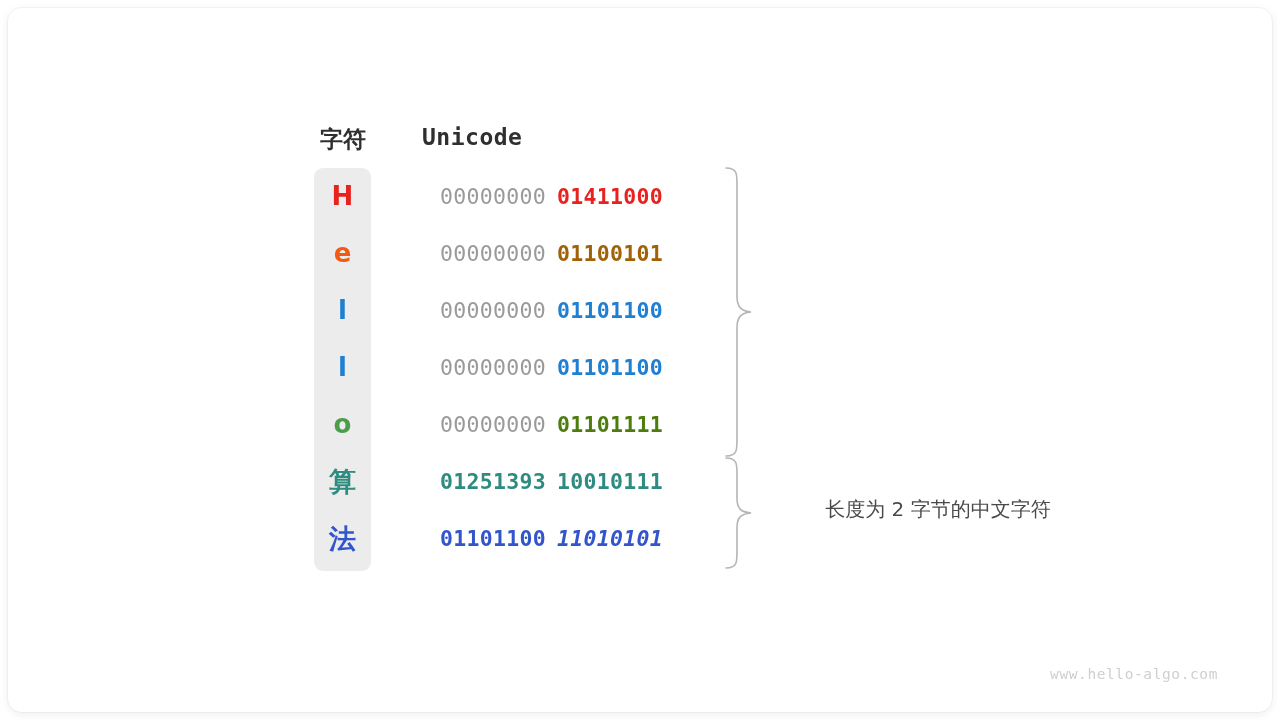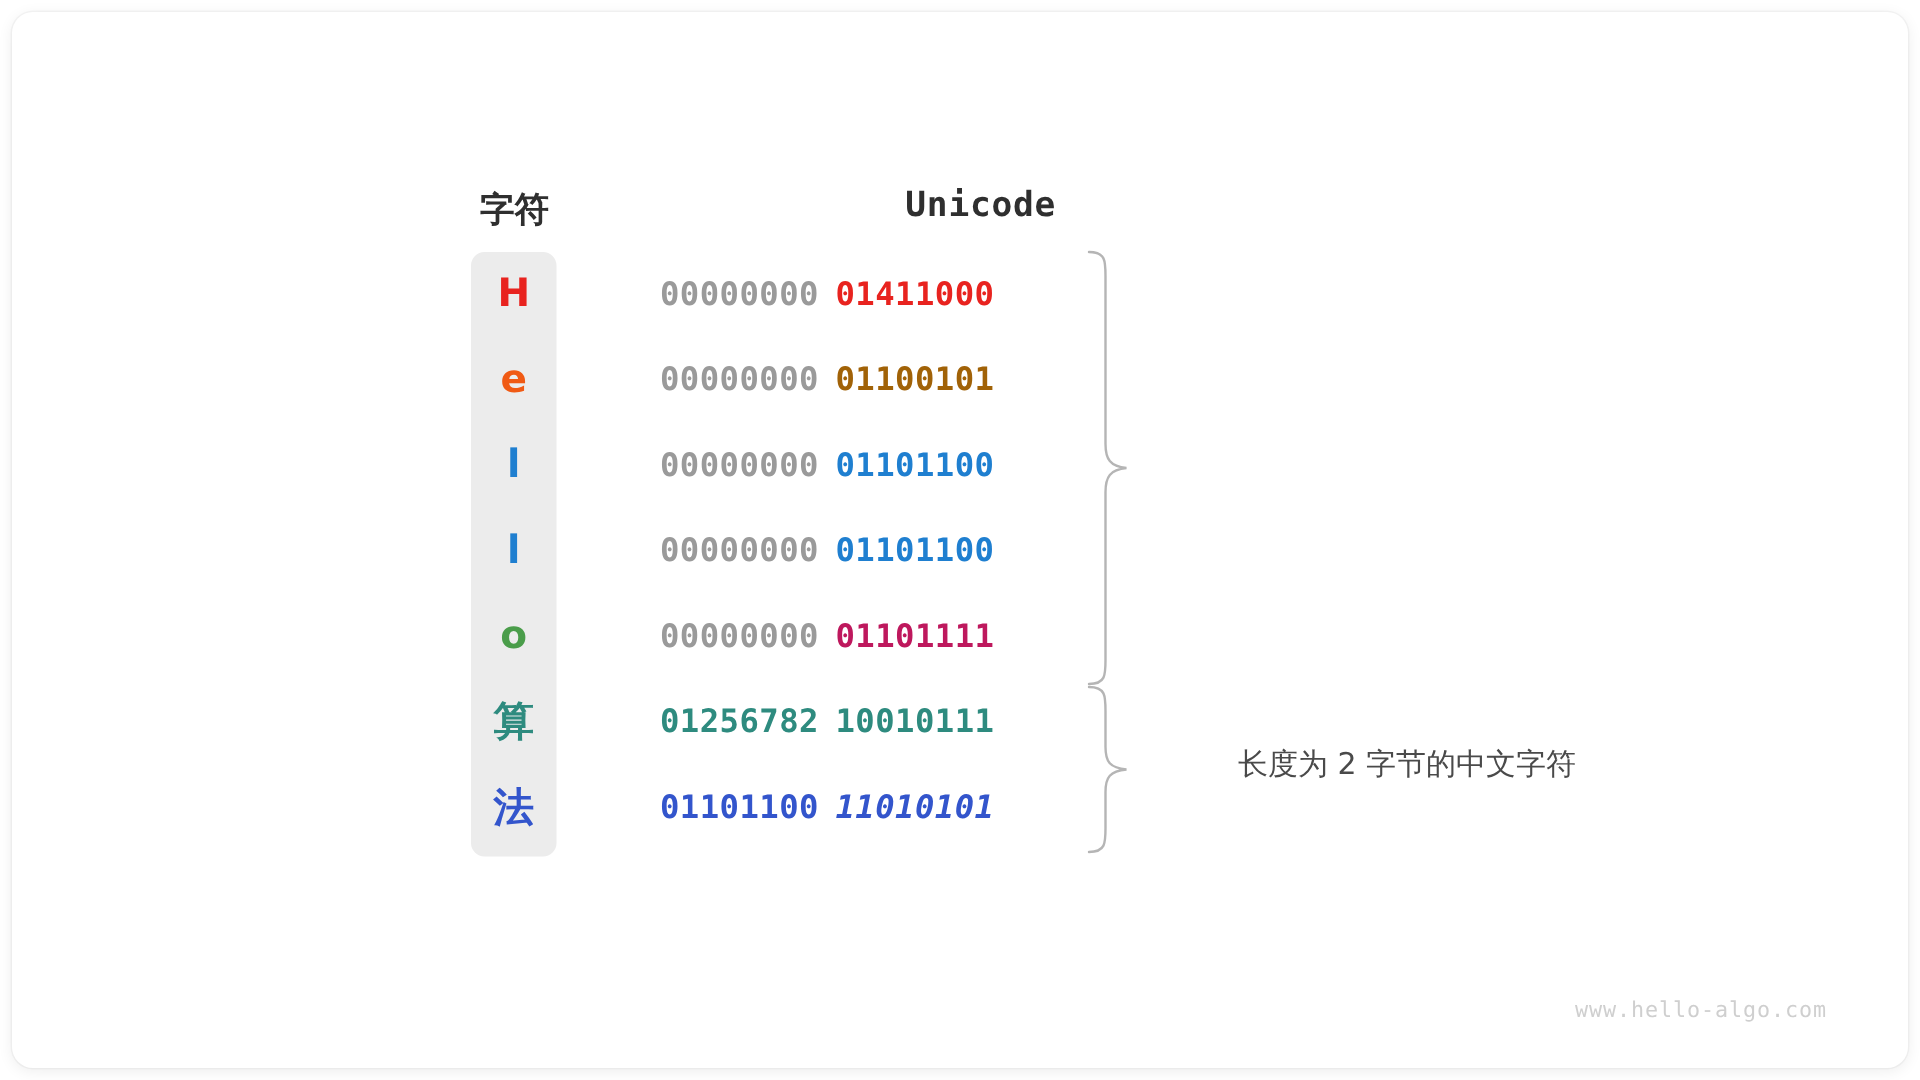--- a/index.html
+++ b/index.html
@@ -42,24 +42,24 @@
   }
   #header-char {
     left: 306px;
     top: 116px;
     width: 58px;
     text-align: center;
     font-size: 23px;
     font-family: "DejaVu Sans", sans-serif;
   }
   #header-unicode {
-    left: 444px;
+    left: 414px;
     top: 116px;
     width: 252px;
-    text-align: right;
+    text-align: left;
     font-size: 23px;
     font-family: "DejaVu Sans Mono", monospace;
     letter-spacing: 0.5px;
   }
 
   
   #char-column {
     position: absolute;
     left: 306px;
     top: 160px;
@@ -93,21 +93,21 @@
     font-family: "DejaVu Sans Mono", monospace;
     font-size: 21.5px;
     white-space: nowrap;
     letter-spacing: 0.3px;
   }
   .byte-hi {
     color: #8d8d8d;
     font-weight: bold;
   }
   .byte-hi.pad {
-    font-weight: bold;
+    font-weight: normal;
     color: #9a9a9a;
   }
   .byte-lo {
     font-weight: bold;
   }
   .byte-gap { display: inline-block; width: 11px; }
 
   
   .brace {
     position: absolute;
@@ -172,22 +172,22 @@
         <div class="char-cell" style="top: 228px; color: rgb(74, 157, 74);">o</div>
         <div class="char-cell cjk" style="top: 285px; color: rgb(46, 139, 127);">算</div>
         <div class="char-cell cjk" style="top: 342px; color: rgb(51, 85, 204);">法</div>
       </div>
 
     <div id="bin-rows">
         <div class="bin-row" style="top: 160px;"><span class="byte-hi pad">00000000</span><span class="byte-gap"></span><span class="byte-lo" style="color: rgb(232, 35, 31);">01411000</span></div>
         <div class="bin-row" style="top: 217px;"><span class="byte-hi pad">00000000</span><span class="byte-gap"></span><span class="byte-lo" style="color: #a16207;">01100101</span></div>
         <div class="bin-row" style="top: 274px;"><span class="byte-hi pad">00000000</span><span class="byte-gap"></span><span class="byte-lo" style="color: rgb(31, 127, 208);">01101100</span></div>
         <div class="bin-row" style="top: 331px;"><span class="byte-hi pad">00000000</span><span class="byte-gap"></span><span class="byte-lo" style="color: rgb(31, 127, 208);">01101100</span></div>
-        <div class="bin-row" style="top: 388px;"><span class="byte-hi pad">00000000</span><span class="byte-gap"></span><span class="byte-lo" style="color: #be185d;">01101111</span></div>
-        <div class="bin-row" style="top: 445px;"><span class="byte-hi" style="color: rgb(46, 139, 127);">01256782</span><span class="byte-gap"></span><span class="byte-lo" style="color: rgb(46, 139, 127);">10010111</span></div>
+        <div class="bin-row" style="top: 388px;"><span class="byte-hi pad">00000000</span><span class="byte-gap"></span><span class="byte-lo" style="color: #4d7c0f;">01101111</span></div>
+        <div class="bin-row" style="top: 445px;"><span class="byte-hi" style="color: rgb(46, 139, 127);">01251393</span><span class="byte-gap"></span><span class="byte-lo" style="color: rgb(46, 139, 127);">10010111</span></div>
         <div class="bin-row" style="top: 502px;"><span class="byte-hi" style="color: rgb(51, 85, 204);">01101100</span><span class="byte-gap"></span><span class="byte-lo" style="color: rgb(51, 85, 204); font-style: italic;">11010101</span></div>
       </div>
 
     <svg class="brace" id="brace-1" width="30" height="292" viewBox="0 0 30 292" fill="none">
       <path d="M2 2 C 13 2, 13 8, 13 18 L 13 130 C 13 140, 16 145, 27 146 C 16 147, 13 152, 13 162 L 13 274 C 13 284, 13 290, 2 290" stroke="#b5b5b5" stroke-width="1.6" fill="none" stroke-linecap="round"></path>
     </svg>
 
     <svg class="brace" id="brace-2" width="30" height="114" viewBox="0 0 30 114" fill="none">
       <path d="M2 2 C 13 2, 13 8, 13 18 L 13 42 C 13 52, 16 56, 27 57 C 16 58, 13 62, 13 72 L 13 96 C 13 106, 13 112, 2 112" stroke="#b5b5b5" stroke-width="1.6" fill="none" stroke-linecap="round"></path>
     </svg>

